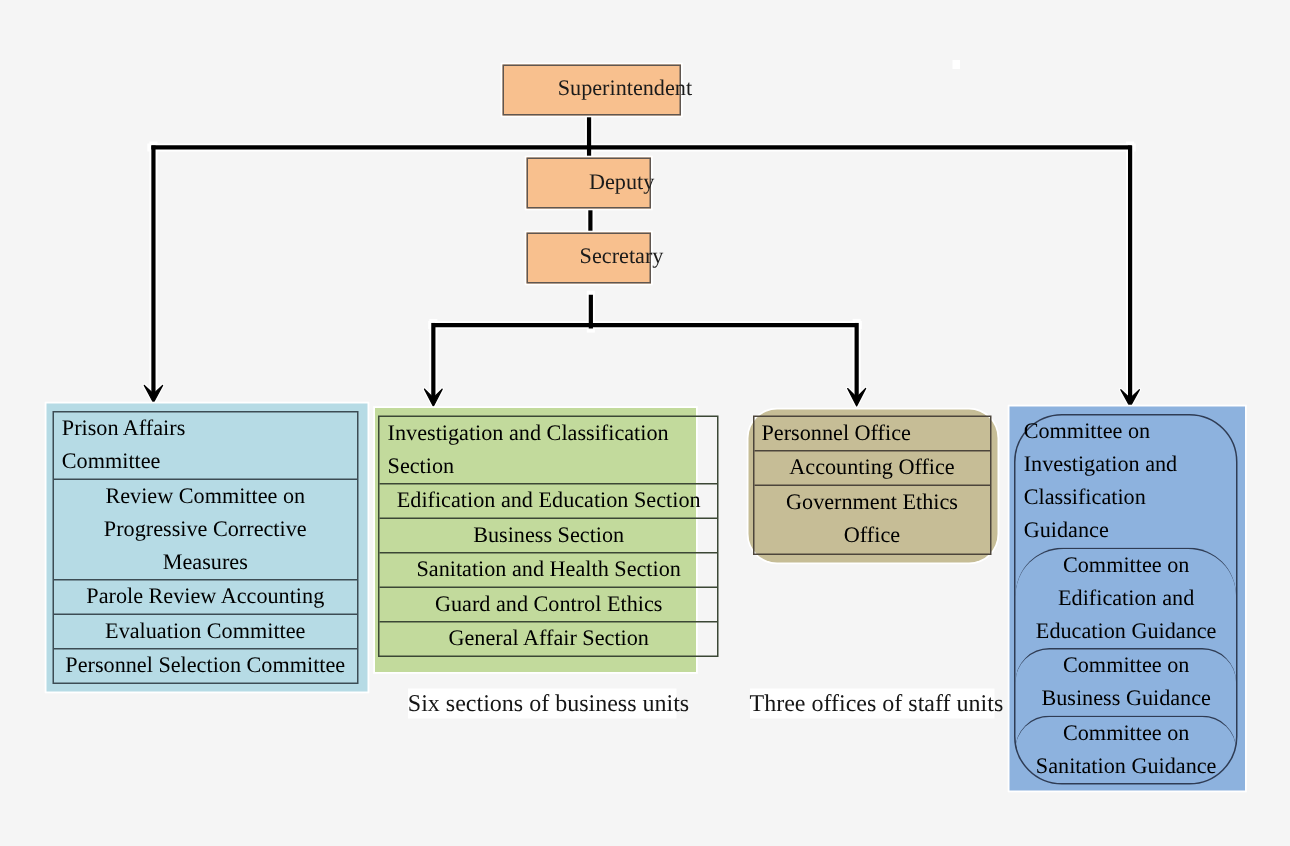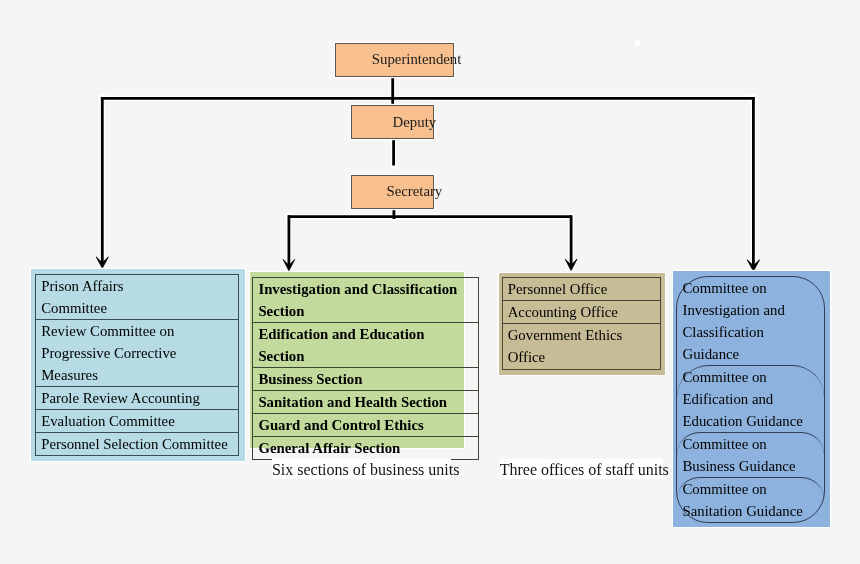--- a/index.html
+++ b/index.html
@@ -18,21 +18,21 @@
         box-shadow:0 0 0 1.2px #ffffff;
         display:flex;align-items:center;justify-content:center;
         font-size:14.8px;line-height:18px;color:#1b1b1b;padding-left:44px;}
 
   
   .panel{position:absolute;box-sizing:border-box;box-shadow:0 0 0 1.2px #ffffff;}
 
   
   .tbl{position:absolute;box-sizing:border-box;border:1px solid #3d4040;line-height:22px;}
   .row{box-sizing:border-box;padding:0 5.1px;font-size:14.8px;color:#000000;}
-  .row + .row{border-top:1px solid #3d4040;}
+  .row + .row{border-top:1px solid #3d4040;text-align:center;}
 
   #committees-table,#committees-table .row{border-color:#3c4c54;}
   #sections-table,  #sections-table   .row{border-color:#3b4735;}
   #offices-table,   #offices-table    .row{border-color:#4c453b;}
   #guidance-table,  #guidance-table   .row{border-color:#2f3c54;border-radius:32px;}
 
   
   #committees-table > .row:first-child{padding-right:60px;}
   #offices-table   > .row:last-child {padding-bottom:1.3px;}
 
@@ -81,46 +81,46 @@
         <path d="M753.4,271.2 L747.2,259.8 L753.4,265.6 L759.6,259.8 Z"></path>
     </g>
   </svg>
 
   <div class="node" style="left:335.1px;top:43.1px;width:119px;height:33.7px;padding-bottom:2.5px;">
     <span>Superintendent</span>
   </div>
   <div class="node" style="left:350.9px;top:105.4px;width:83px;height:33.4px;padding-bottom:1.0px;">
     <span>Deputy</span>
   </div>
-  <div class="node" style="left:350.8px;top:175px;width:83.1px;height:33.9px;padding-bottom:1.4px;">
+  <div class="node" style="left:350.8px;top:155px;width:83.1px;height:33.9px;padding-bottom:1.4px;">
     <span>Secretary</span>
   </div>
 
   <div class="panel" style="left:31px;top:269px;width:213.5px;height:192px;background:#b6dbe5;">
     <div class="tbl" id="committees-table" style="left:4.1px;top:4.6px;width:203.5px;">
       <div class="row">Prison Affairs Committee</div>
       <div class="row">Review Committee on Progressive Corrective Measures</div>
       <div class="row">Parole Review Accounting</div>
       <div class="row">Evaluation Committee</div>
       <div class="row">Personnel Selection Committee</div>
     </div>
   </div>
 
-  <div class="panel" style="left:250.1px;top:272.3px;width:214px;height:176.2px;background:#c2da9c;font-weight:bold;">
+  <div class="panel" style="left:250.1px;top:272.3px;width:214px;height:176.2px;background:#c2da9c;">
     <div class="tbl" id="sections-table" style="left:2.2px;top:4.4px;width:227px;">
       <div class="row">Investigation and Classification Section</div>
       <div class="row">Edification and Education Section</div>
       <div class="row">Business Section</div>
       <div class="row">Sanitation and Health Section</div>
       <div class="row">Guard and Control Ethics</div>
       <div class="row">General Affair Section</div>
     </div>
   </div>
 
-  <div class="panel" style="left:499.2px;top:272.9px;width:166.2px;height:101.9px;background:#c6bd96;">
+  <div class="panel" style="left:499.2px;top:272.9px;width:166.2px;height:101.9px;background:#c6bd96;border-radius:19px;">
     <div class="tbl" id="offices-table" style="left:2.4px;top:4.1px;width:159.5px;">
       <div class="row">Personnel Office</div>
       <div class="row">Accounting Office</div>
       <div class="row">Government Ethics Office</div>
     </div>
   </div>
 
   <div class="panel" style="left:673.2px;top:270.9px;width:156.6px;height:256px;background:#8db2de;">
     <div class="tbl" id="guidance-table" style="left:3.2px;top:4.7px;width:148.8px;">
       <div class="row">Committee on Investigation and Classification Guidance</div>

